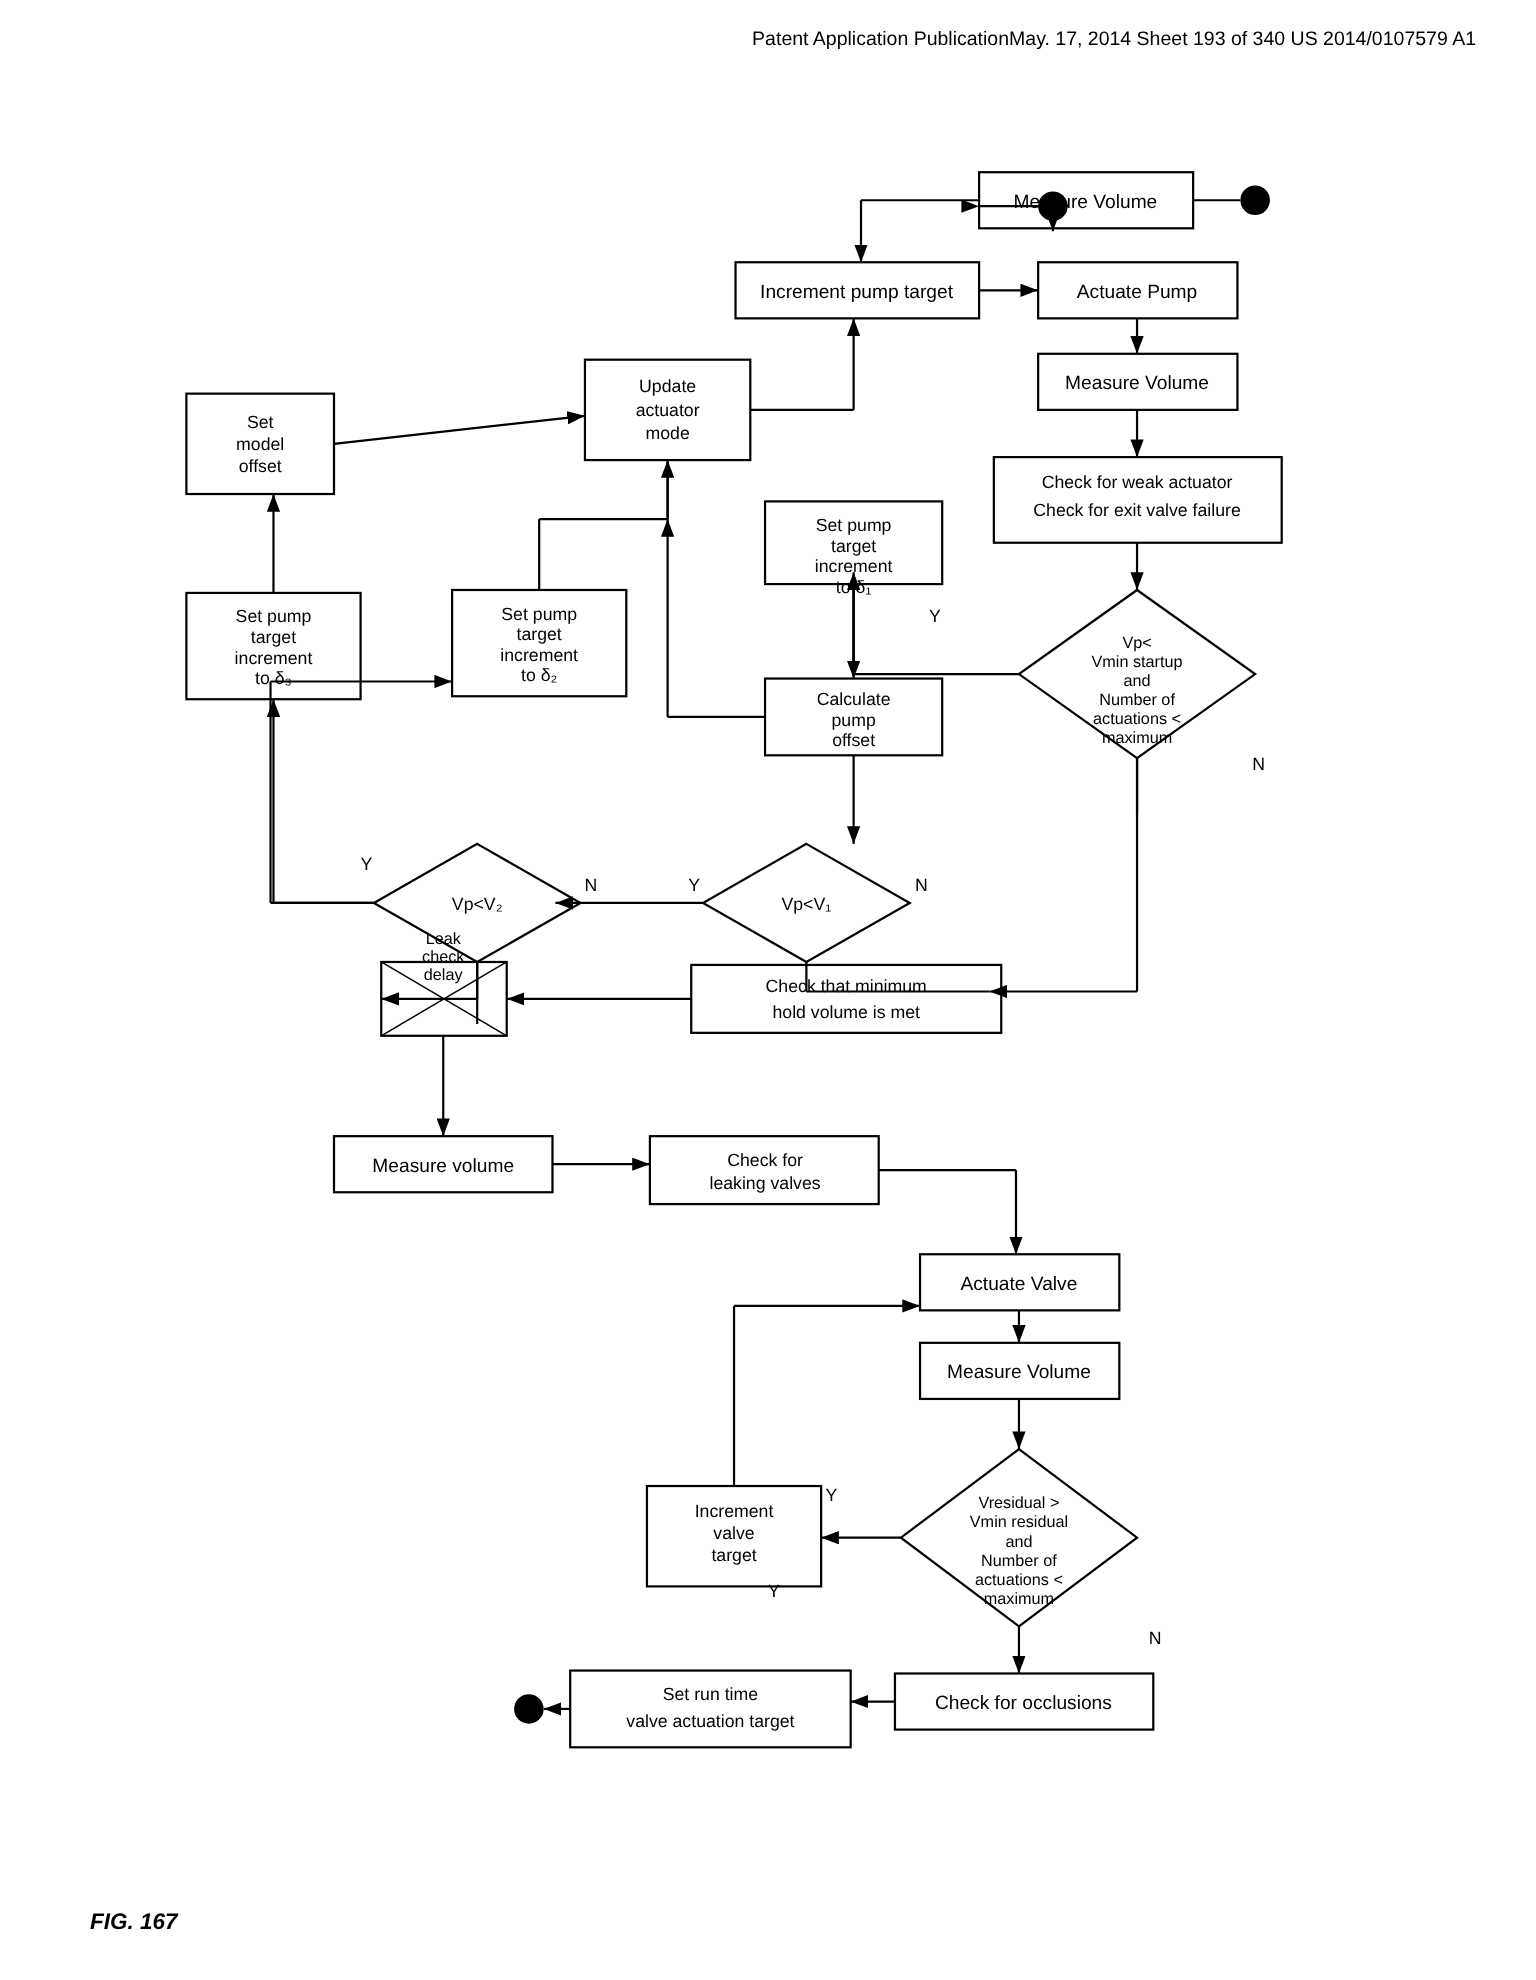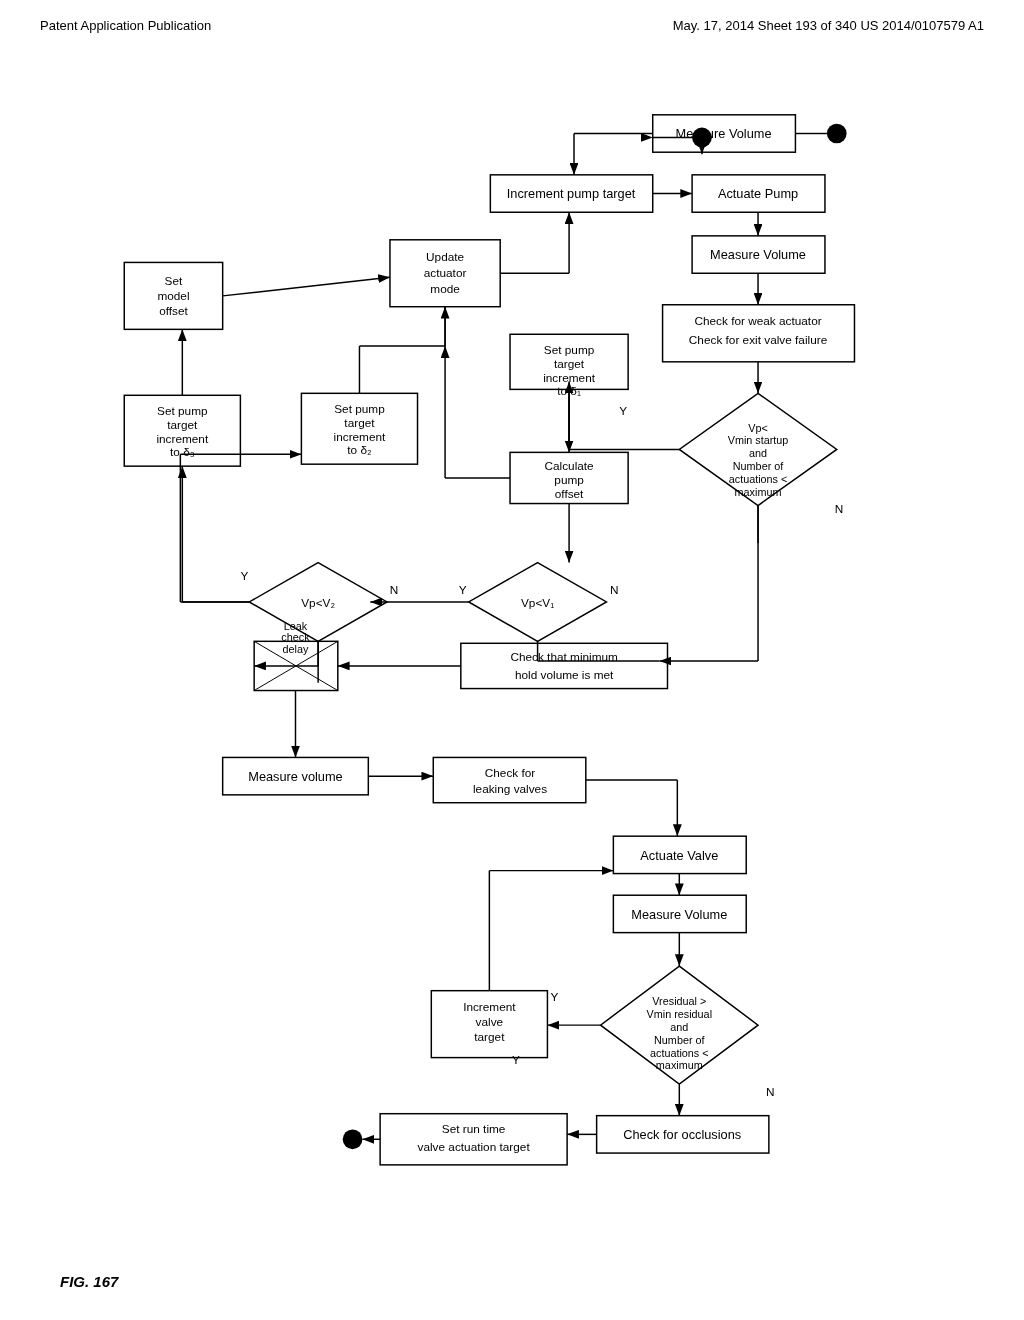--- a/index.html
+++ b/index.html
@@ -5,21 +5,21 @@
     * { box-sizing: border-box; margin: 0; padding: 0; }
     body {
       background: #fff;
       font-family: Arial, sans-serif;
       width: 1024px;
       min-height: 1320px;
       position: relative;
     }
     .header {
       display: flex;
-      justify-content: space-between;
+      justify-content: flex-end;
       padding: 18px 40px 8px 40px;
       font-size: 13px;
       font-weight: normal;
       border-bottom: none;
     }
     .diagram-area {
       position: relative;
       width: 100%;
       height: 1240px;
       overflow: hidden;

